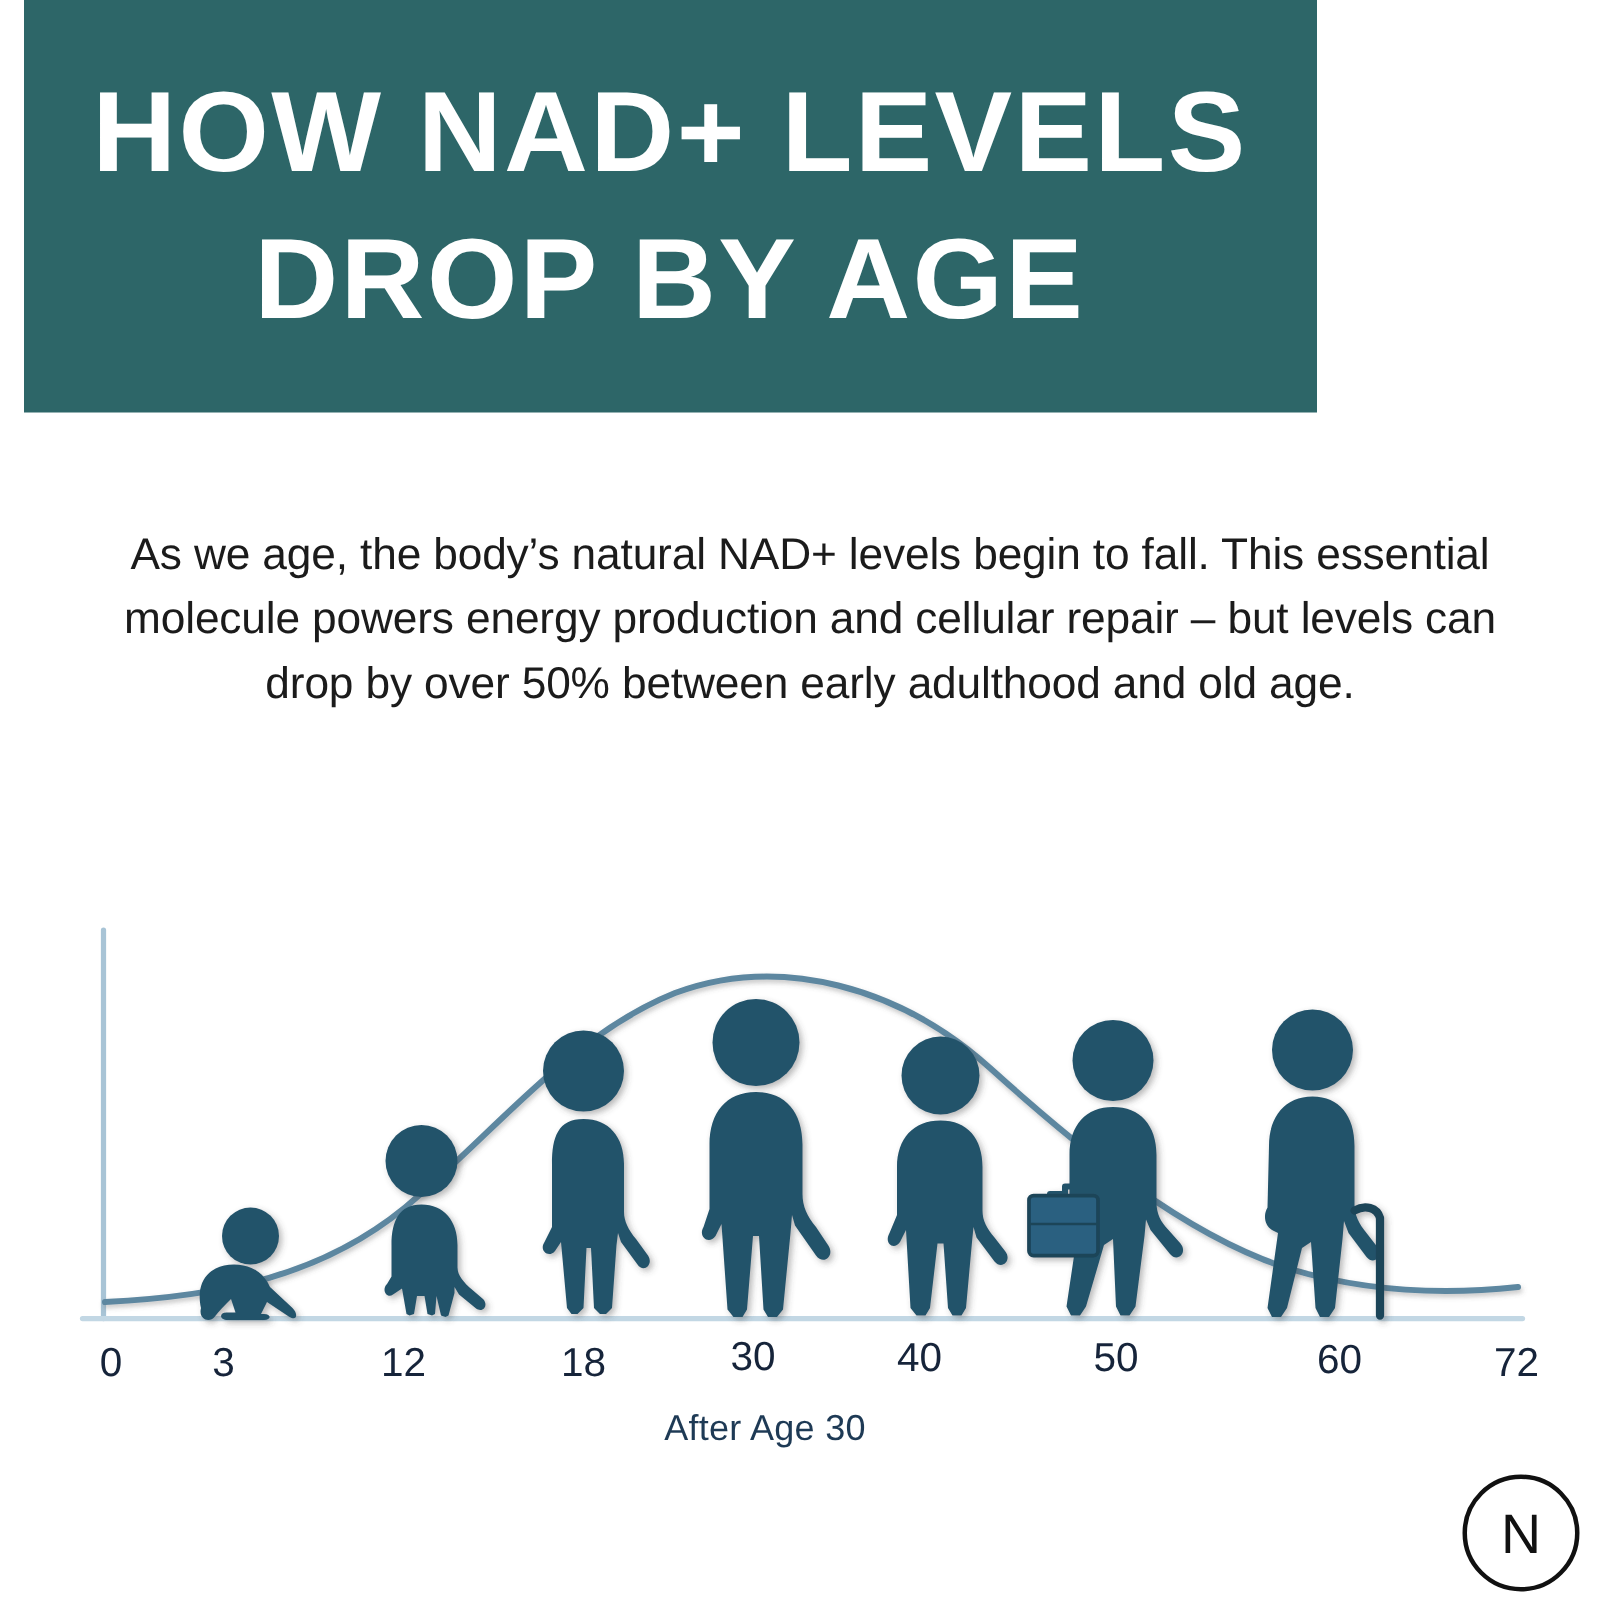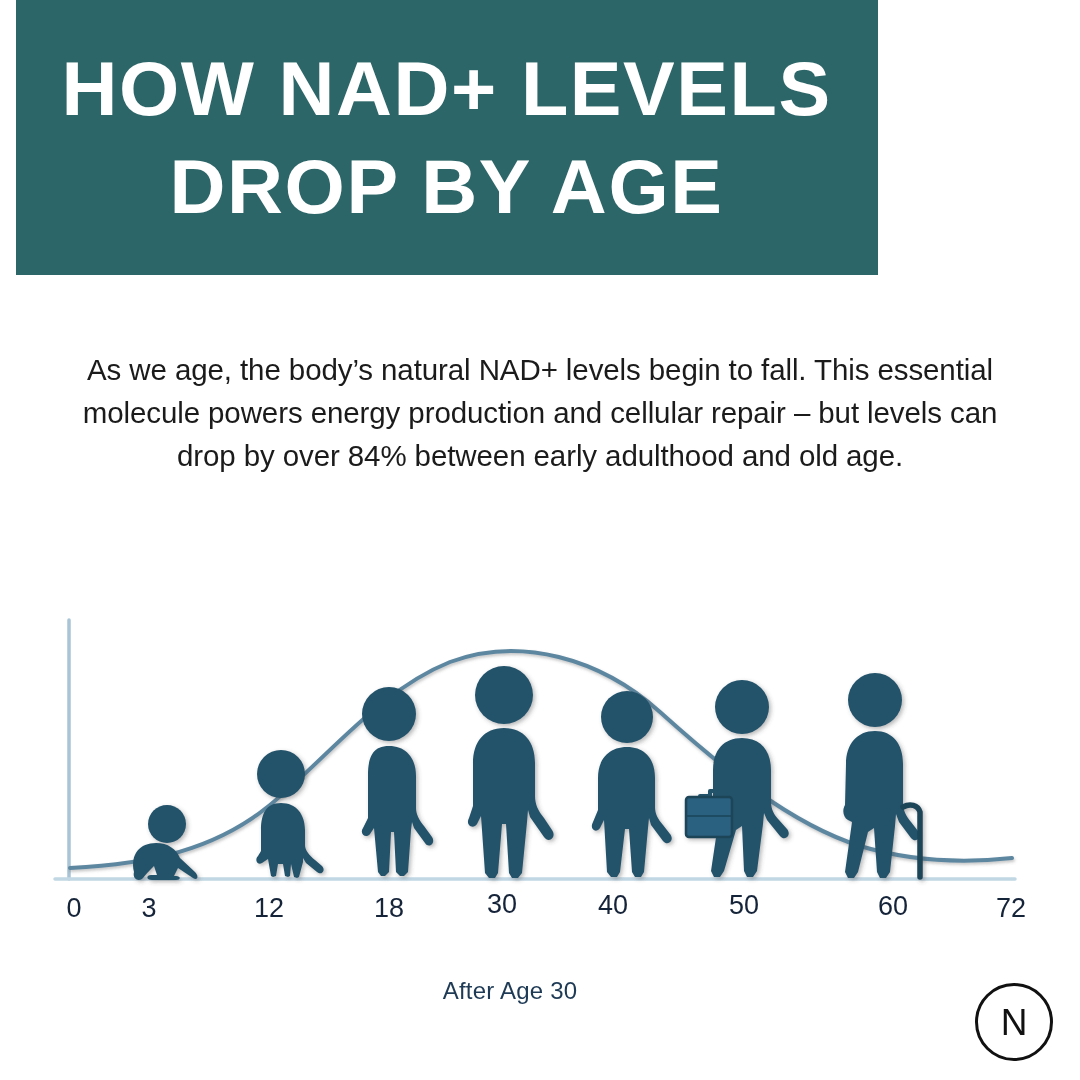--- a/index.html
+++ b/index.html
@@ -53,21 +53,21 @@
   #chart-area {
     position:absolute;
     left:0; top:600px;
     width:1080px; height:345px;
   }
   #chart-svg { display:block; }
 
   
   #caption {
     position:absolute;
-    left:0; top:976px;
+    left:0; top:938px;
     width:1020px;
     text-align:center;
     color:#1e3a55;
     font-family:"Liberation Sans", sans-serif;
     font-size:24px;
     line-height:30px;
     letter-spacing:0.2px;
   }
   #caption .cap-line { display:block; }
 
@@ -92,21 +92,21 @@
 </head>
 <body>
 
 <div id="page">
 
   <div id="header">
     <div class="title-line">HOW NAD+ LEVELS</div>
     <div class="title-line">DROP BY AGE</div>
   </div>
 
-  <p id="intro">As we age, the body’s natural NAD+ levels begin to fall. This essential molecule powers energy production and cellular repair – but levels can drop by over 84% between early adulthood and old age.</p>
+  <p id="intro">As we age, the body’s natural NAD+ levels begin to fall. This essential molecule powers energy production and cellular repair – but levels can drop by over 50% between early adulthood and old age.</p>
 
   <div id="chart-area">
     <svg id="chart-svg" width="1080" height="345" viewBox="0 0 1080 345" xmlns="http://www.w3.org/2000/svg">
 
       <defs>
         <filter id="figShadow" x="-30%" y="-30%" width="170%" height="170%">
           <feDropShadow dx="2" dy="2" stdDeviation="2.2" flood-color="#4a4a4a" flood-opacity="0.38"></feDropShadow>
         </filter>
         <filter id="curveShadow" x="-10%" y="-30%" width="120%" height="180%">
           <feDropShadow dx="1" dy="2" stdDeviation="1.6" flood-color="#5a5a5a" flood-opacity="0.35"></feDropShadow>

